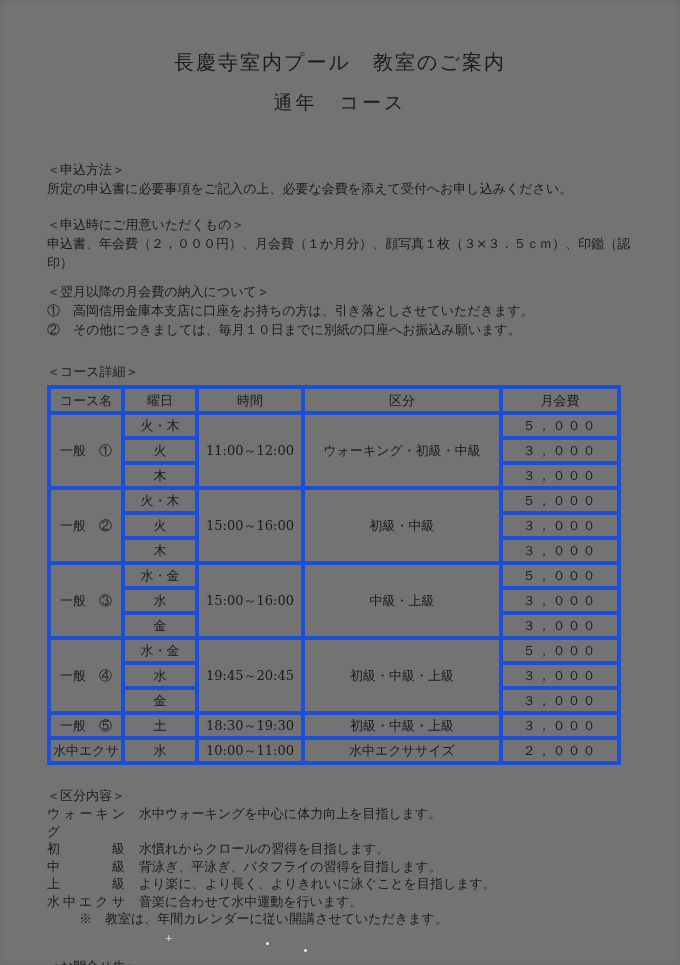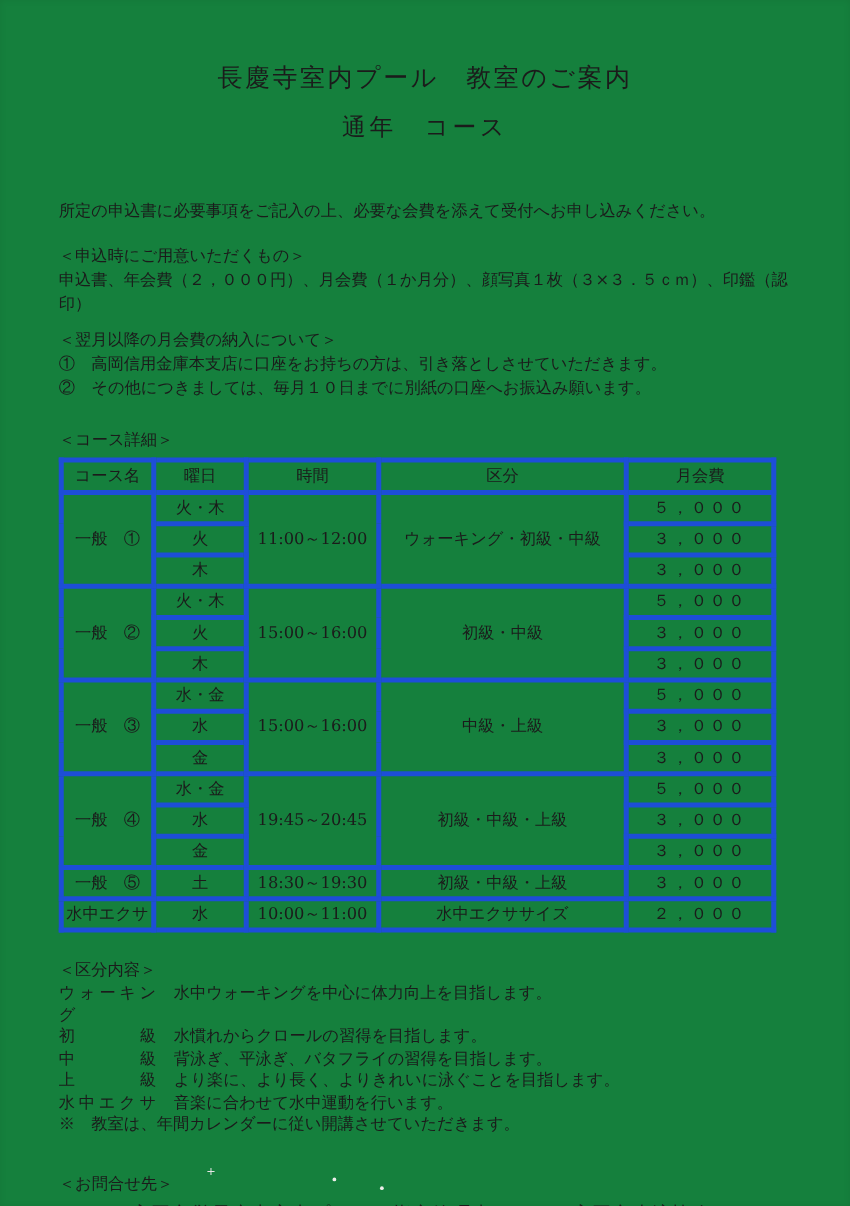--- a/index.html
+++ b/index.html
@@ -1,20 +1,20 @@
 <!DOCTYPE html>
 <html lang="ja"><head>
 <meta charset="utf-8">
 <style>
   html,body{margin:0;padding:0;background:#9a9a9a;}
   .paper{
     position:relative;
     width:680px;height:965px;
     margin:0 auto;
-    background:#15803d;
+    background:#737373;
     color:#1b1b1b;
     font-family:"DejaVu Serif","Liberation Serif",serif;
     box-shadow:inset 0 0 6px rgba(0,0,0,.07);
     overflow:hidden;
   }
   .content{padding:50px 47px 0 47px;}
   .doc-title{
     text-align:center;font-size:20px;line-height:24px;
     font-weight:500;letter-spacing:2px;margin:0;
   }
@@ -43,41 +43,42 @@
   td.fee-cell{letter-spacing:2px;font-size:13px;}
   td.time-cell{font-size:13.5px;}
 
   .cat-sec{margin-top:21px;}
   .cat-row{font-size:13px;line-height:17.5px;display:flex;}
   .cat-term{
     display:inline-block;width:78px;flex:0 0 78px;
     text-align:justify;text-align-last:justify;
   }
   .cat-desc{margin-left:14px;}
-  .cat-note{font-size:13px;line-height:17.5px;margin-top:0;}
+  .cat-note{font-size:13px;line-height:17.5px;margin-top:0;margin-left:32px;}
 
   .contact-sec{margin-top:29px;}
   .contact-name{font-size:15px;line-height:21px;margin:4px 0 0 58px;letter-spacing:1px;}
 
   .artifact-plus{
     position:absolute;left:165px;top:934px;
     color:#e6e6e6;font-size:9px;line-height:9px;
   }
   .speck{position:absolute;width:3px;height:3px;border-radius:50%;background:#ededea;}
 </style>
 </head>
 <body>
 
 <div class="paper">
   <div class="content">
 
     <h1 class="doc-title">長慶寺室内プール　教室のご案内</h1>
     <h2 class="doc-subtitle">通年　コース</h2>
 
     <div class="sec sec-first">
+      <p class="sec-heading">＜申込方法＞</p>
       <p class="sec-body">所定の申込書に必要事項をご記入の上、必要な会費を添えて受付へお申し込みください。</p>
     </div>
 
     <div class="sec">
       <p class="sec-heading">＜申込時にご用意いただくもの＞</p>
       <p class="sec-body">申込書、年会費（２，０００円）、月会費（１か月分）、顔写真１枚（３×３．５ｃｍ）、印鑑（認印）</p>
     </div>
 
     <div class="sec" style="margin-top:10px;">
       <p class="sec-heading">＜翌月以降の月会費の納入について＞</p>

